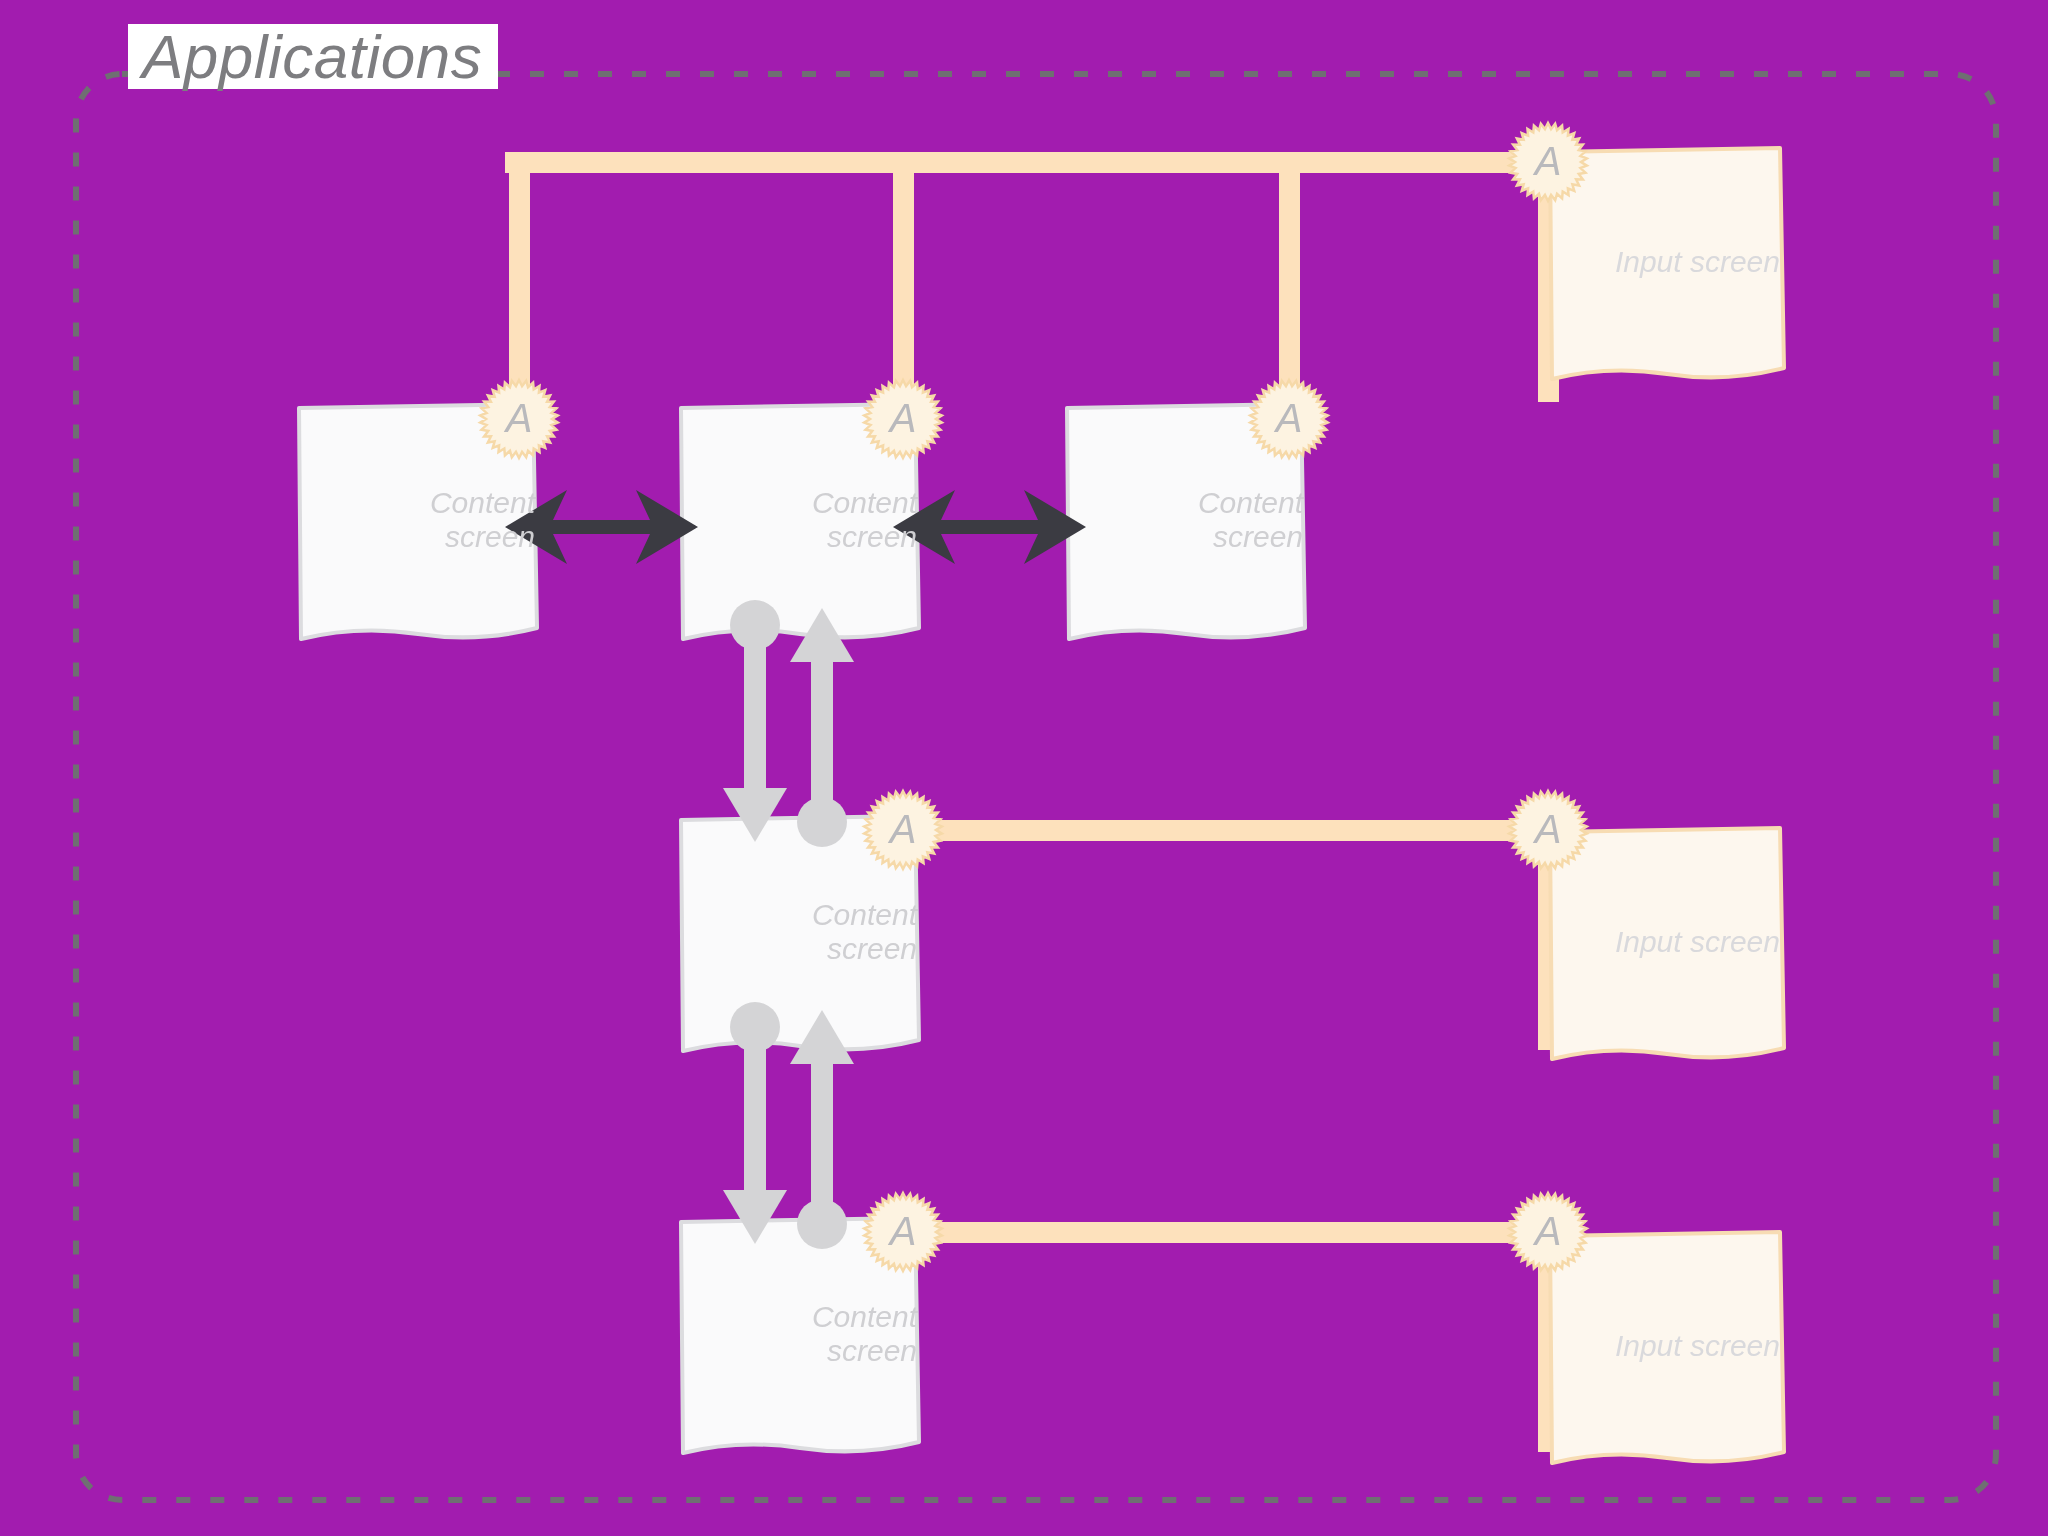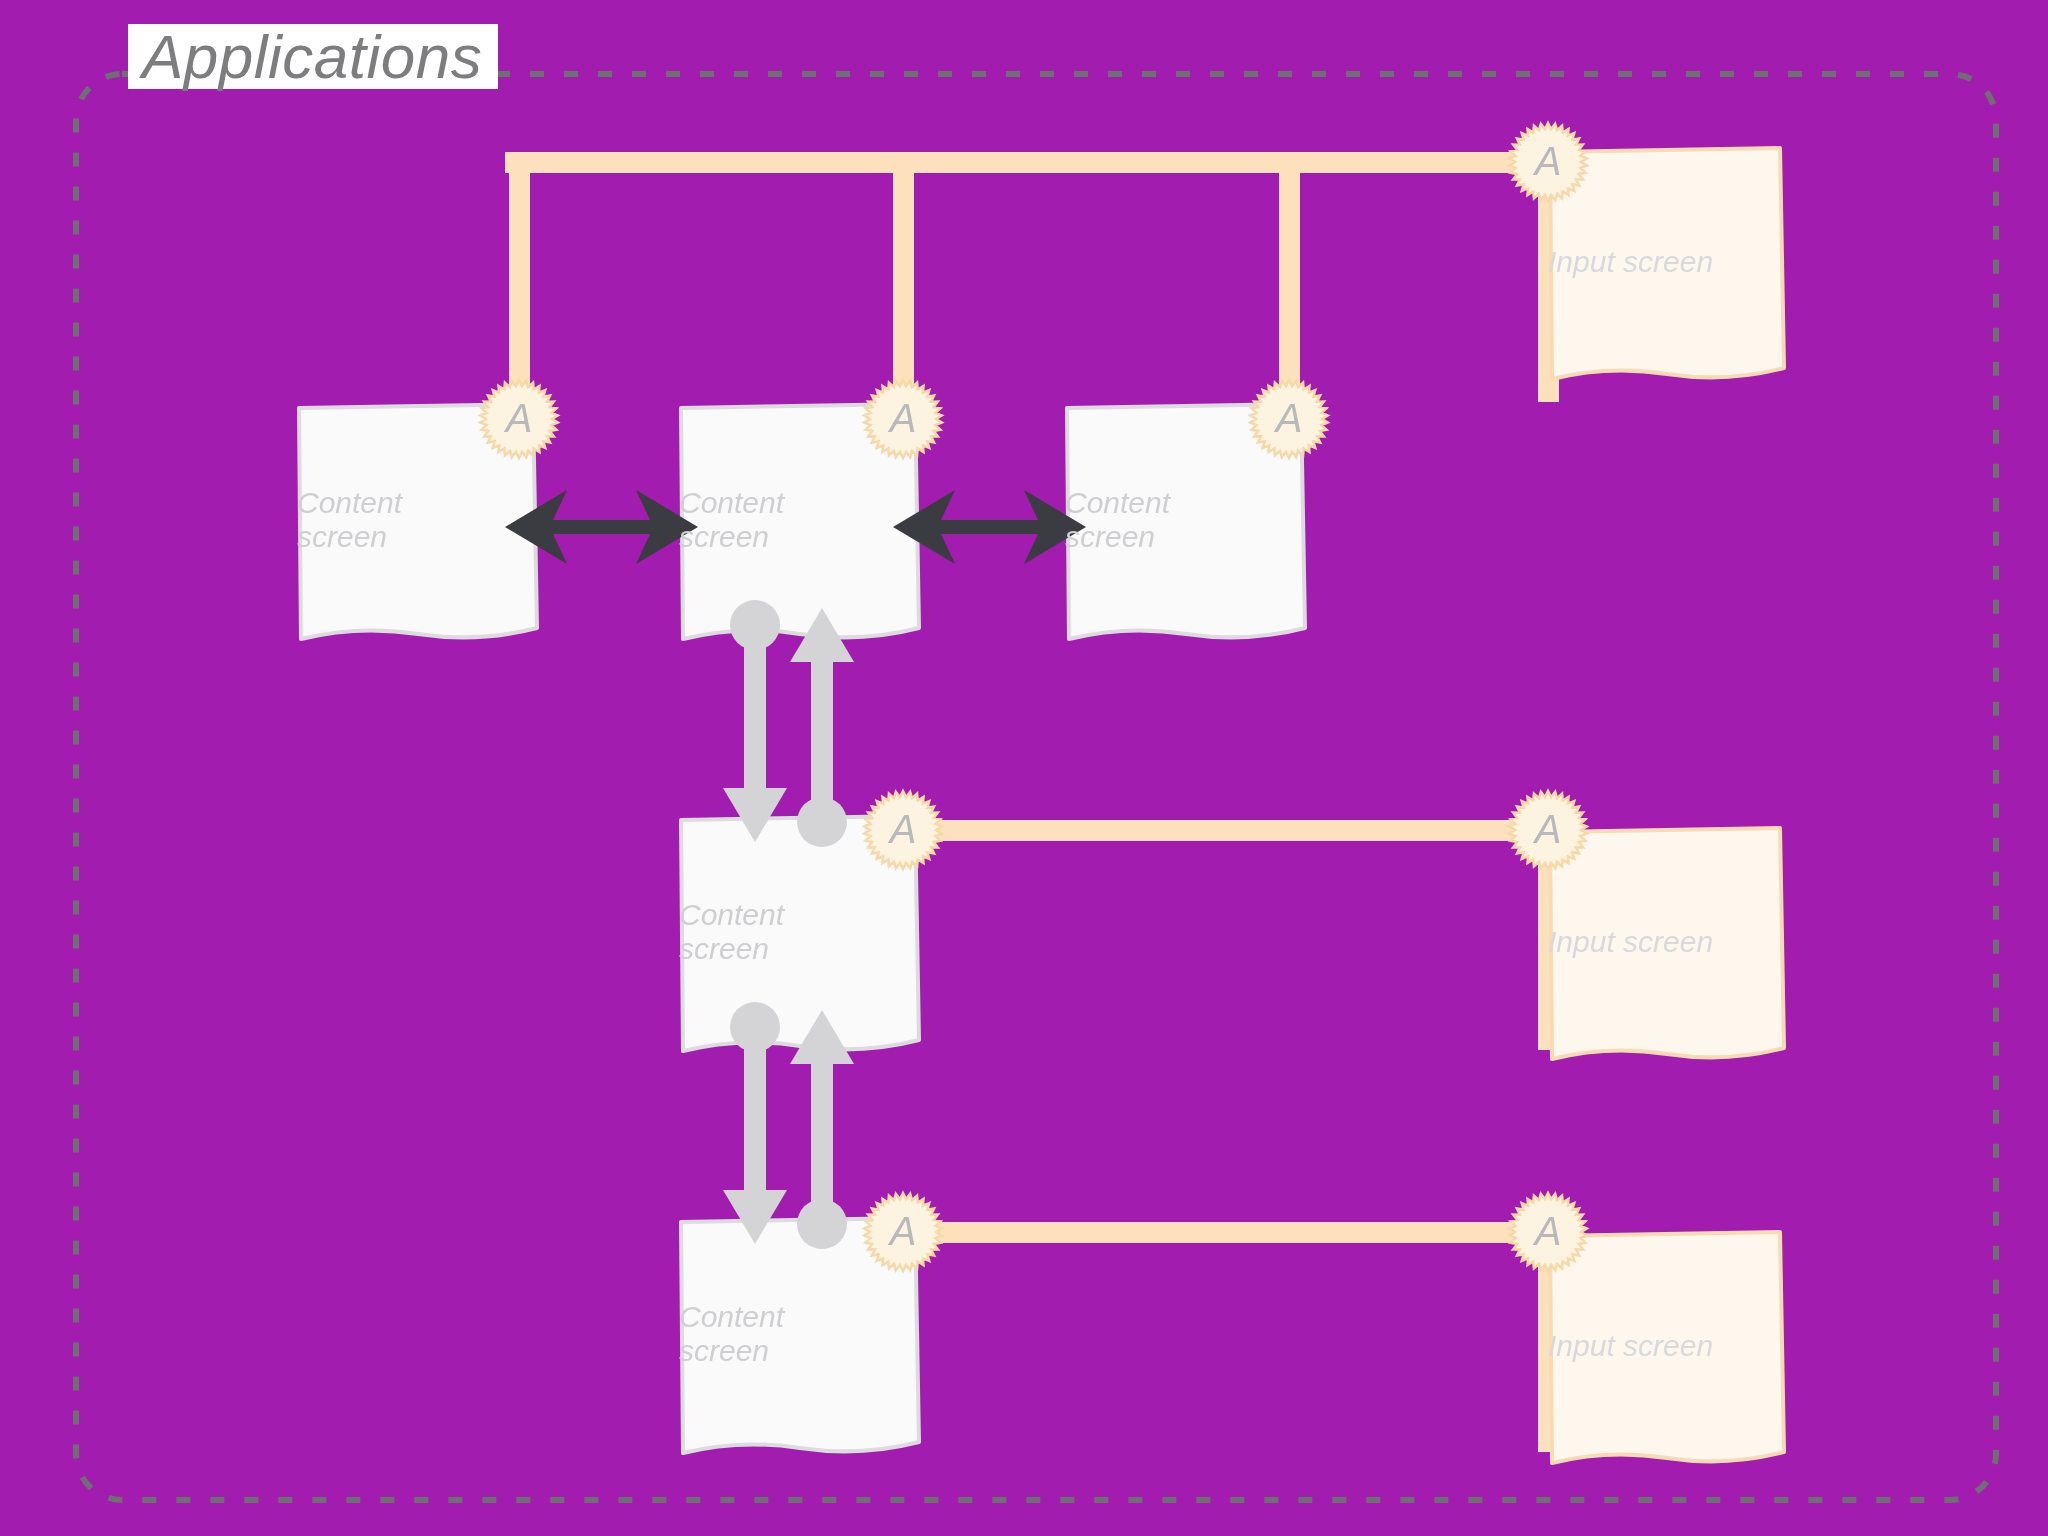--- a/index.html
+++ b/index.html
@@ -34,21 +34,21 @@
     color: #7d7d80;
     letter-spacing: 0.5px;
     background: #ffffff;
     padding: 0 16px 0 14px;
     line-height: 1.05;
     font-family: "Liberation Sans", sans-serif;
     white-space: nowrap;
   }
   .card-label {
     position: absolute;
-    text-align: left;
+    text-align: right;
     font-size: 30px;
     font-weight: 300;
     line-height: 1.12;
     color: #cfcfd2;
     font-family: "Liberation Sans", sans-serif;
     pointer-events: none;
     white-space: pre-line;
   }
   .card-label.input {
     color: #d9d9dc;

